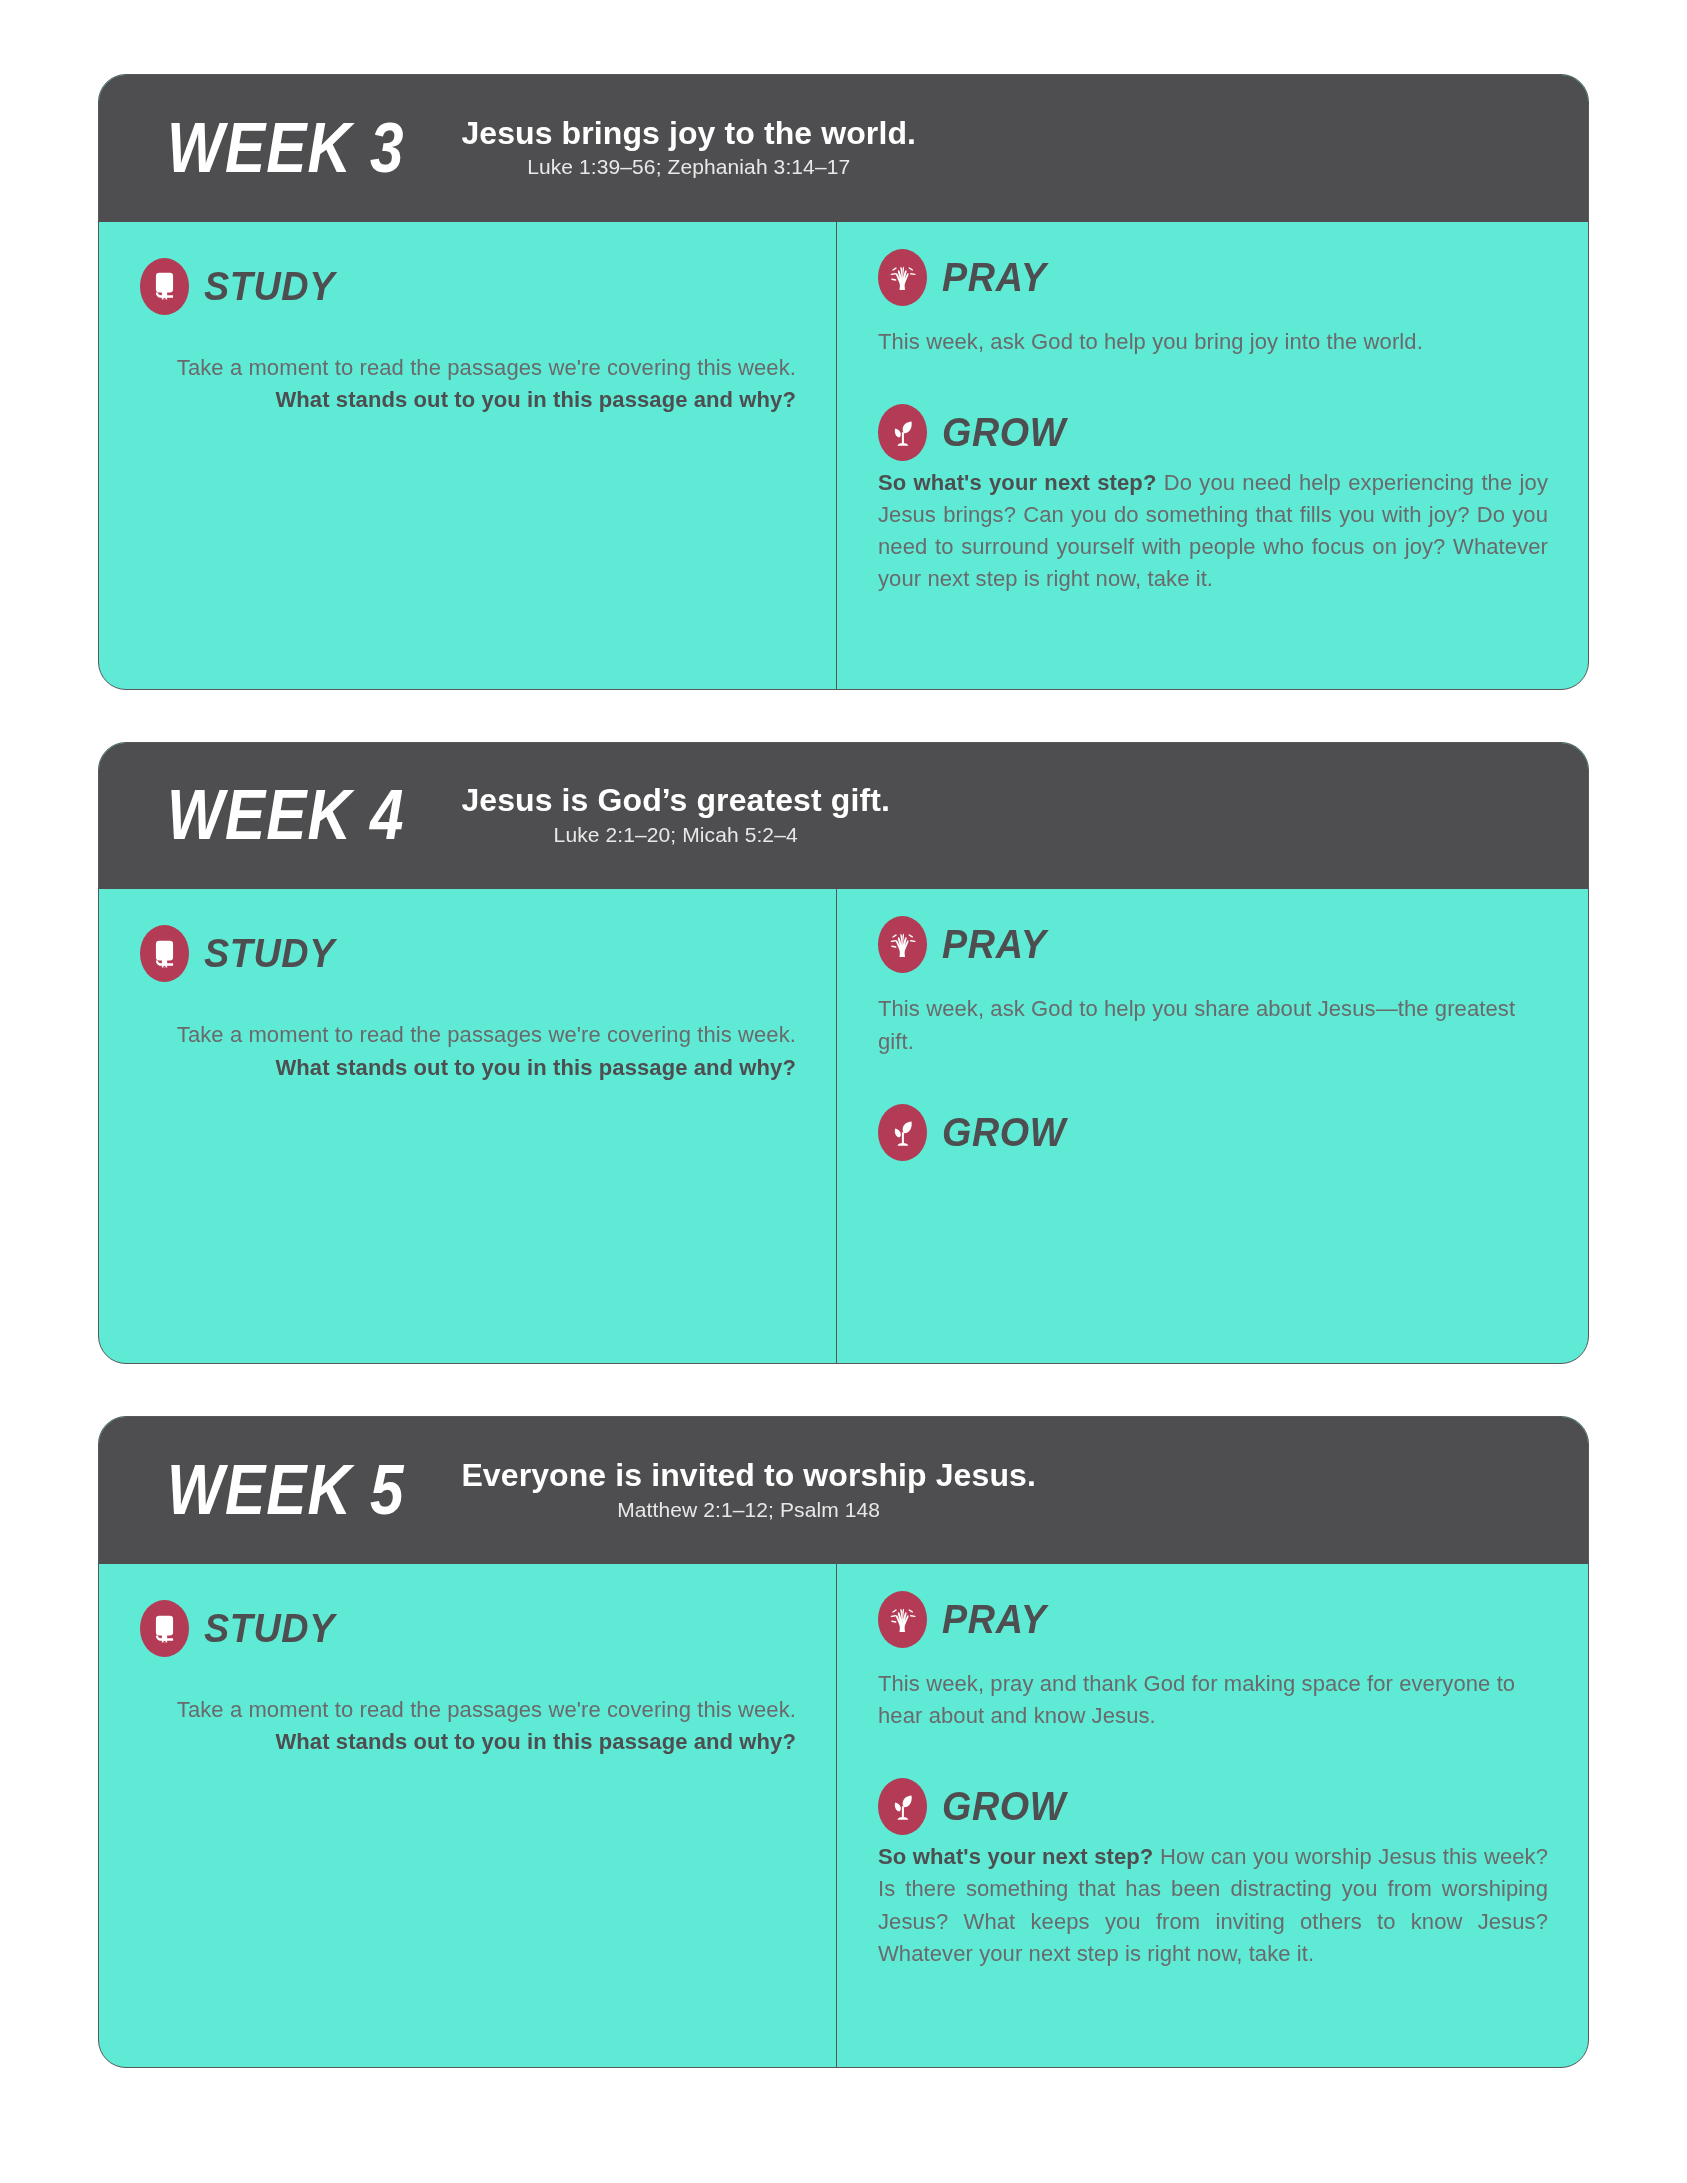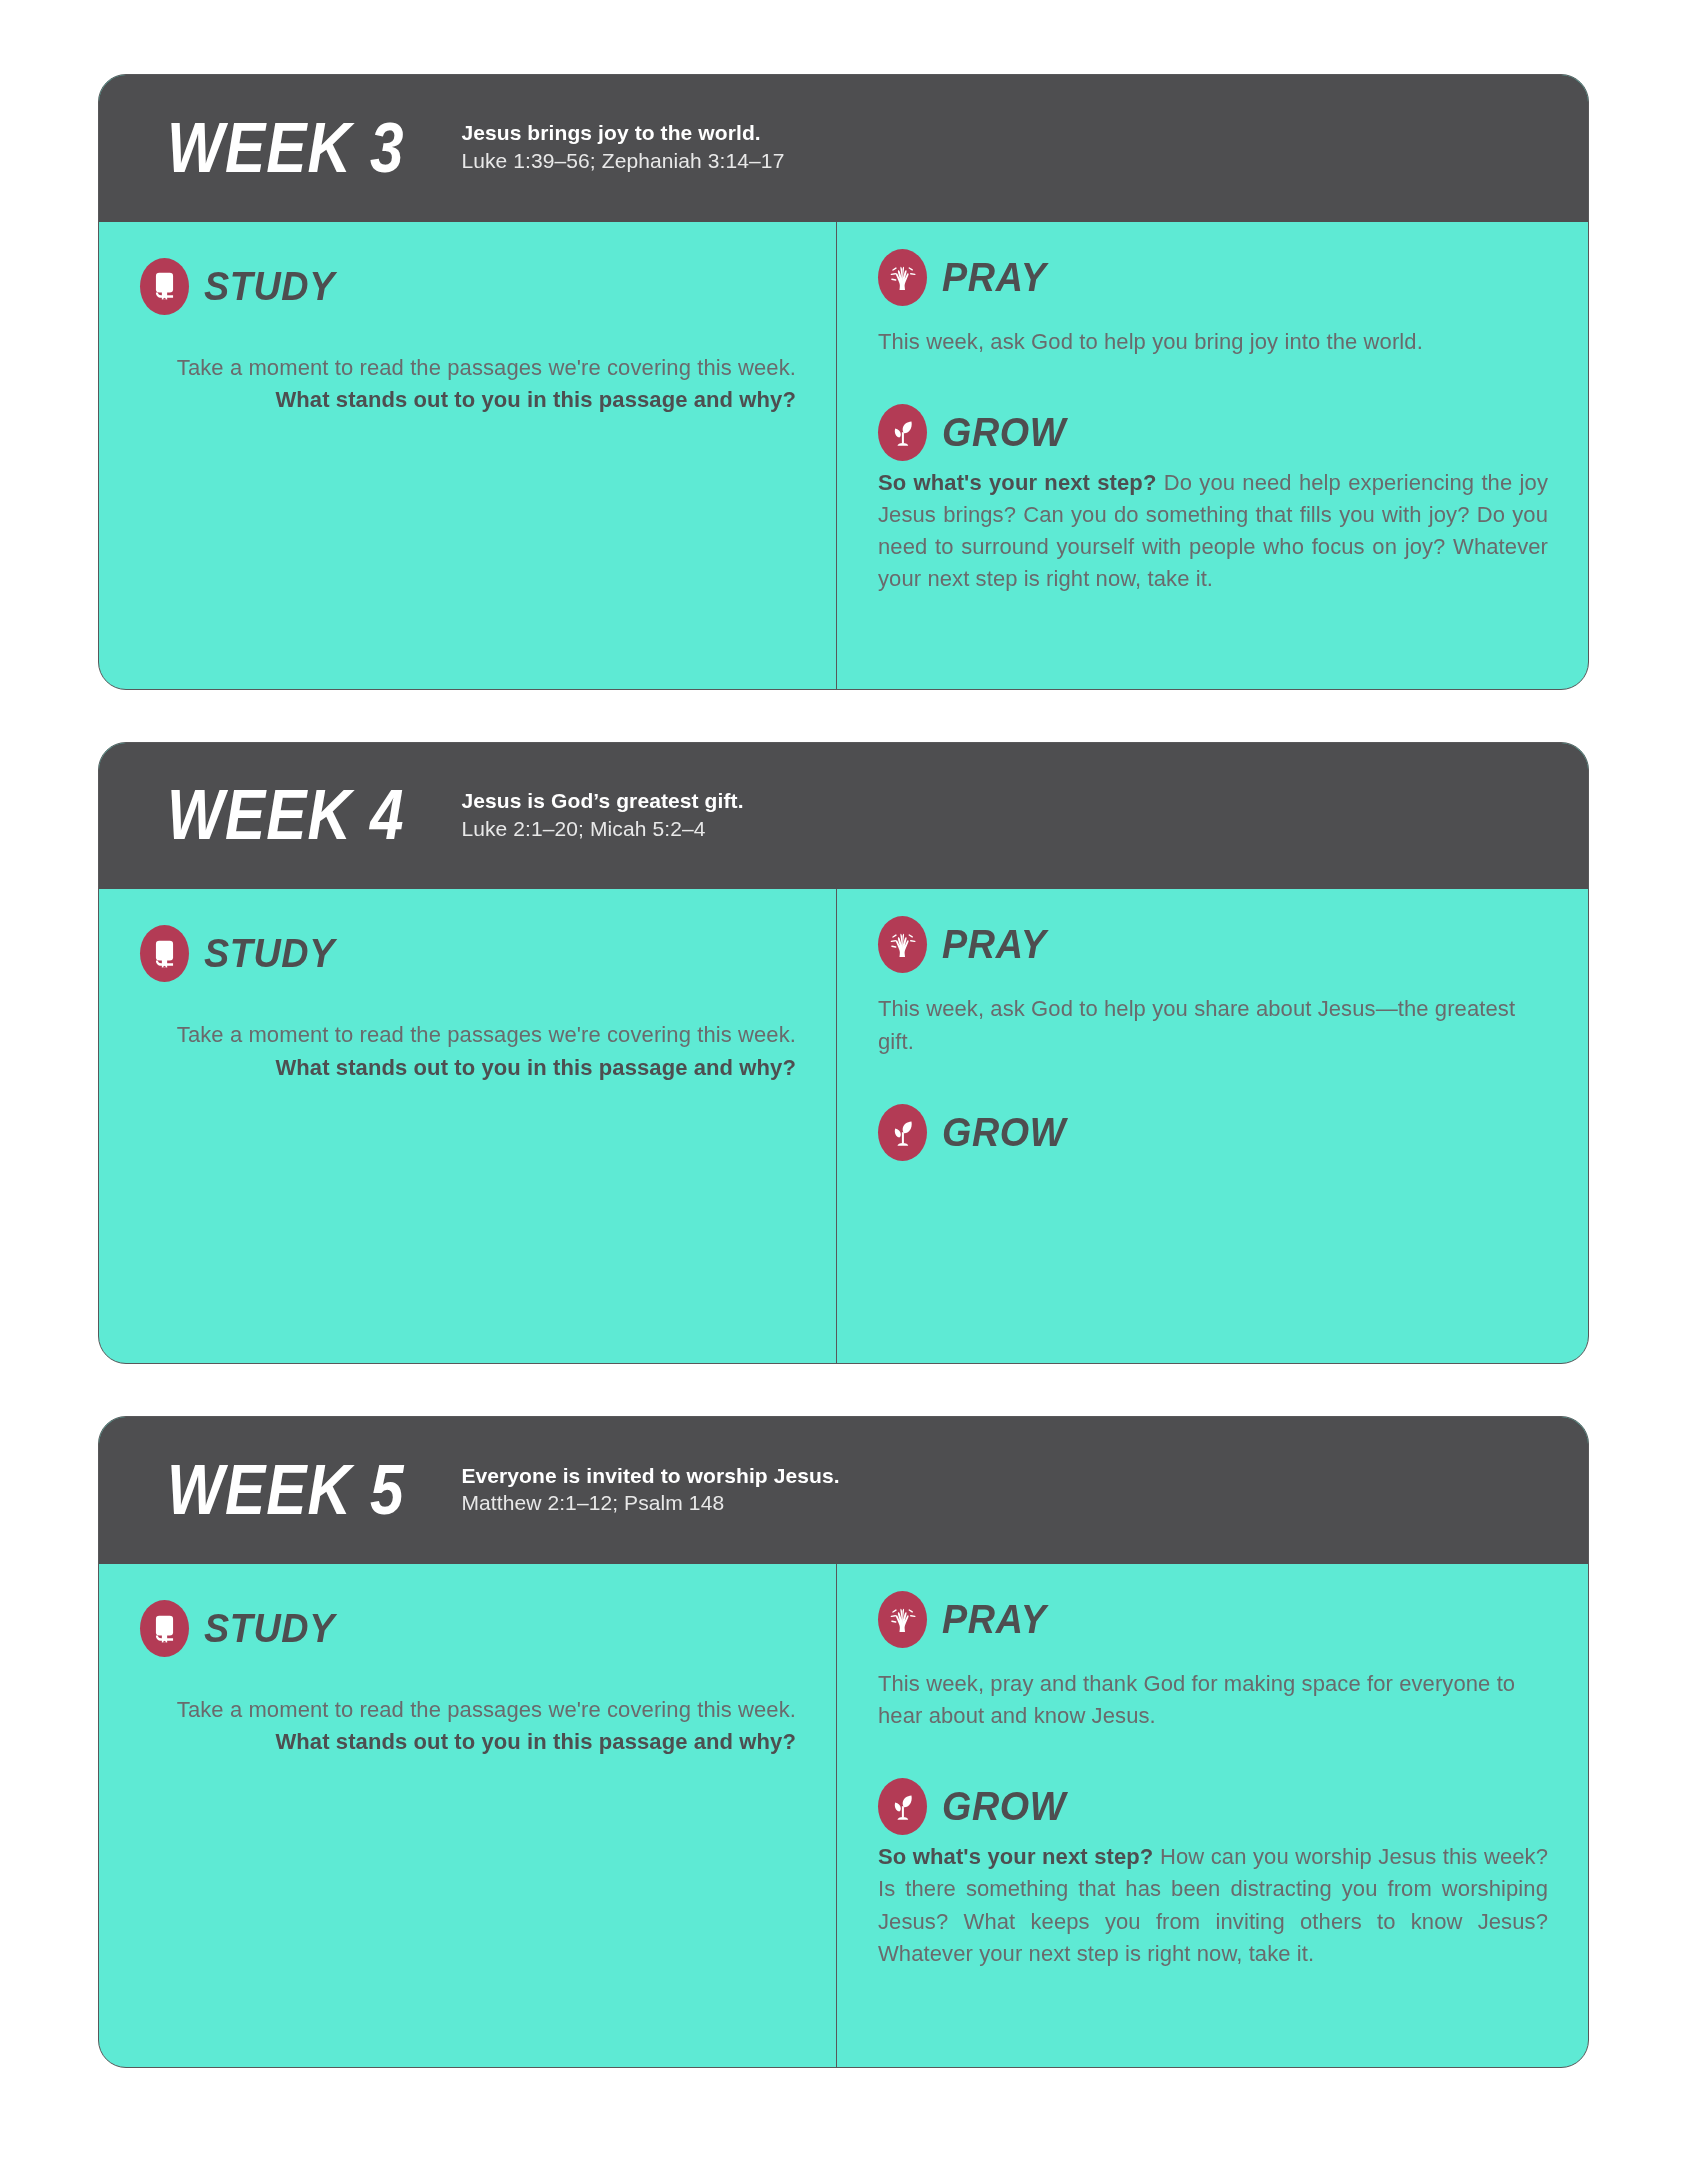--- a/index.html
+++ b/index.html
@@ -64,36 +64,37 @@
   .header-text {
     margin-left: 18.5px;
     display: flex;
     flex-direction: column;
     justify-content: center;
   }
 
   .header-title {
     font-family: "Liberation Sans Narrow", "Liberation Sans", sans-serif;
     font-weight: 700;
-    font-size: 21px;
+    font-size: 32px;
     color: #ffffff;
     line-height: 1.18;
     letter-spacing: 0.1px;
     white-space: nowrap;
   }
 
   .header-ref {
     font-family: "Liberation Sans Narrow", "Liberation Sans", sans-serif;
     font-weight: 400;
     font-size: 21px;
     color: #e8e8e8;
     line-height: 1.25;
     letter-spacing: 0.1px;
     white-space: nowrap;
     margin-top: 2px;
+    text-align: center;
   }
 
   
   .card-body {
     display: flex;
     align-items: stretch;
   }
 
   .col {
     padding: 36px 40px 26.5px 41px;

